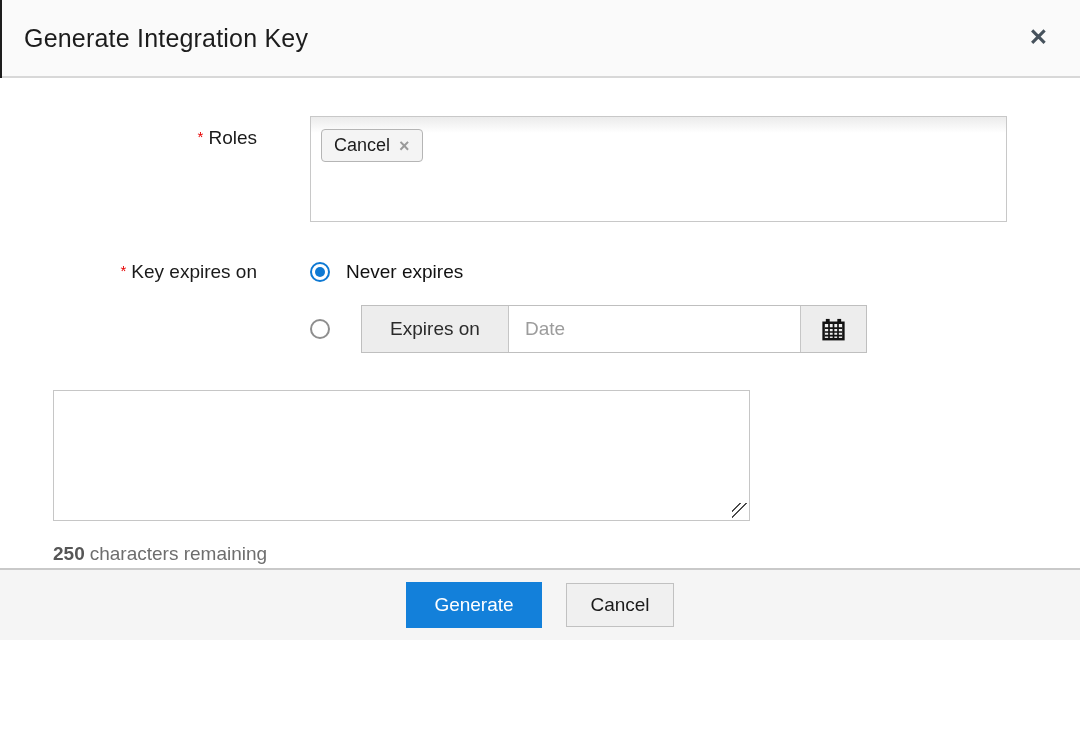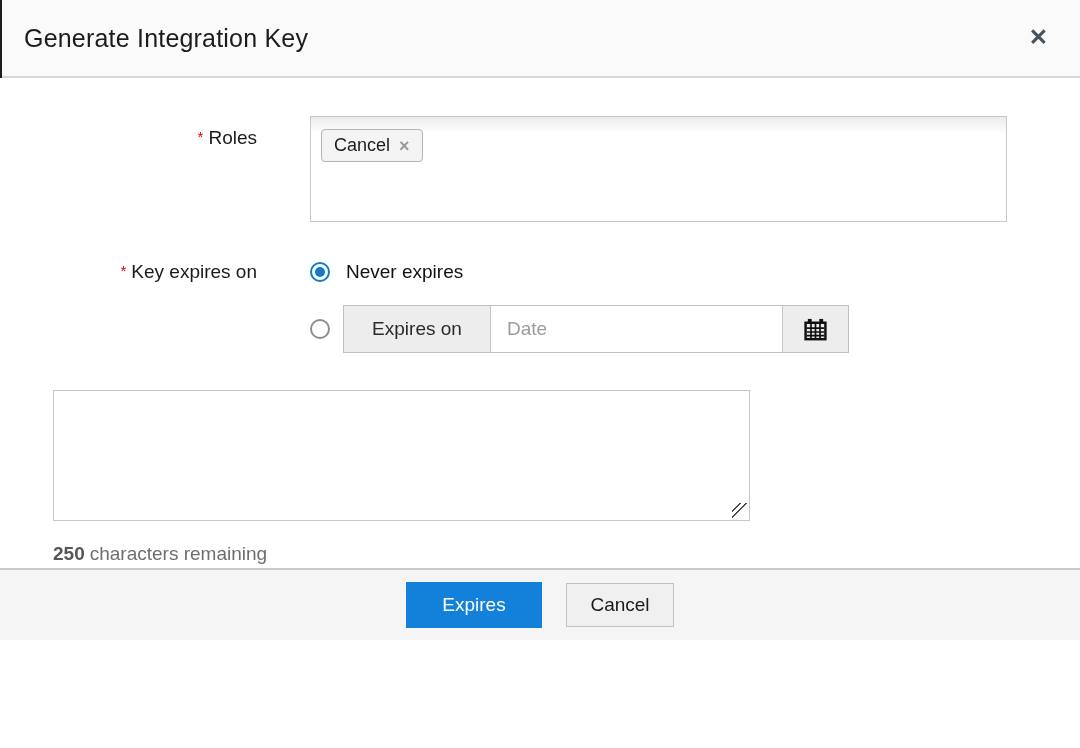--- a/index.html
+++ b/index.html
@@ -35,21 +35,21 @@
   .chip-x { margin-left: 9px; color: #9a9a9a; font-weight: bold; font-size: 18px; cursor: pointer; line-height: 1; }
 
   .radio-line { display: flex; align-items: center; }
   .radio-line.first { height: 24px; }
   .radio-line.second { margin-top: 21px; }
   .radio { width: 20px; height: 20px; border-radius: 50%; border: 2px solid #8e8e8e; background: #fff; flex-shrink: 0; cursor: pointer; position: relative; }
   .radio.selected { border: 2.5px solid var(--radio-blue, #0e79d3); }
   .radio.selected::after { content: ""; position: absolute; left: 50%; top: 50%; transform: translate(-50%, -50%); width: 10px; height: 10px; border-radius: 50%; background: var(--radio-blue, #0e79d3); }
   .radio-text { margin-left: 16px; font-size: 19px; color: #111; cursor: pointer; }
 
-  .expires-group { margin-left: 13px; display: flex; align-items: stretch; height: 48px; border: 1px solid #bfbfbf; background: #fff; }
+  .expires-group { margin-left: 31px; display: flex; align-items: stretch; height: 48px; border: 1px solid #bfbfbf; background: #fff; }
   .expires-prefix { width: 147px; background: #ededed; border-right: 1px solid #c6c6c6; display: flex; align-items: center; justify-content: center; font-size: 19px; color: #2b2b2b; }
   .date-input { width: 291px; border: none; outline: none; padding: 0 16px; font-size: 19px; color: #c2410c; font-family: inherit; }
   .date-input::placeholder { color: #9c9c9c; opacity: 1; }
   .cal-btn { width: 66px; background: #ededed; border: none; border-left: 1px solid #c6c6c6; display: flex; align-items: center; justify-content: center; cursor: pointer; padding: 0; }
 
   .row-desc { margin-top: 37px; }
   .row-desc .label-col { padding-top: 2px; }
   .ta-wrap { position: relative; width: 697px; }
   .desc-ta { display: block; width: 100%; height: 131px; border: 1px solid #c6c6c6; resize: none; font-family: inherit; font-size: 19px; color: #1a1a1a; padding: 10px 12px; outline: none; background: #fff; }
   .grip { position: absolute; right: 3px; bottom: 3px; width: 15px; height: 15px; cursor: nwse-resize;
@@ -127,17 +127,17 @@
         </div>
         <div class="counter">
           <span class="count">250</span><span>characters remaining</span>
         </div>
       </div>
     </div>
 
   </div>
 
   <div class="footer">
-    <button class="btn-primary">Expires</button>
+    <button class="btn-primary">Generate</button>
     <button class="btn-secondary">Cancel</button>
   </div>
 
 </div>
 
 </body></html>

